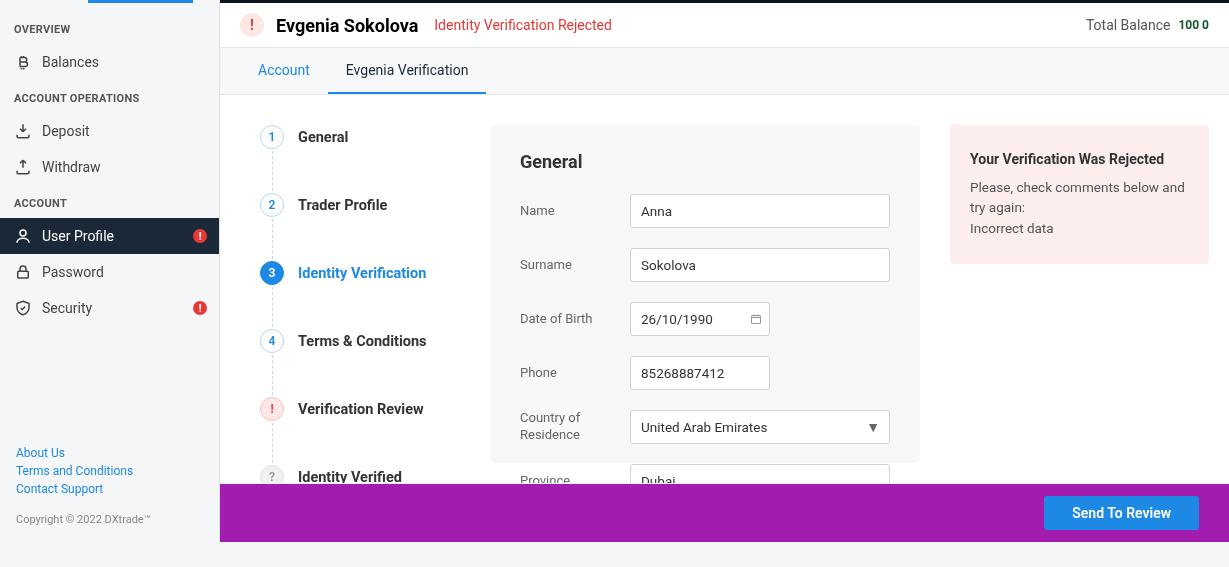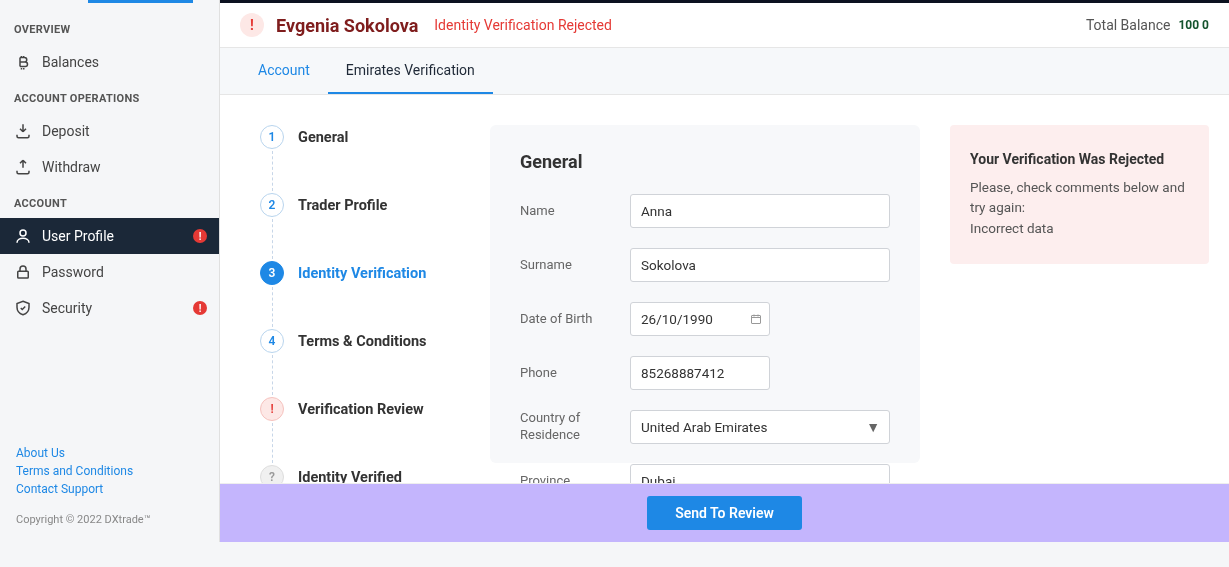--- a/index.html
+++ b/index.html
@@ -20,21 +20,21 @@
     
     .sidebar-footer { padding: 12px 16px 14px; font-size: 12px; line-height: 1.5; }
     .sidebar-footer a { color: #1e88e5; text-decoration: none; display: block; }
     .copyright { color: #888; font-size: 11px; margin-top: 14px; }
     
     
     .main { flex: 1; display: flex; flex-direction: column; background: #fff; min-width: 0; }
     .topbar { height: 3px; background: #0c1220; }
     .titlebar { display: flex; align-items: center; padding: 10px 20px 10px 20px; border-bottom: 1px solid #e6e6e6; }
     .alert-icon-circle { width: 24px; height: 24px; border-radius: 50%; background: #fde8e6; color: #e53935; display: flex; align-items: center; justify-content: center; font-weight: 700; margin-right: 12px; font-size: 14px; }
-    .user-name { font-size: 18px; font-weight: 700; color: #7f1d1d; margin-right: 16px; }
+    .user-name { font-size: 18px; font-weight: 700; color: #000000; margin-right: 16px; }
     .status-rejected { color: #e53935; font-size: 14px; }
     .balance-label { margin-left: auto; color: #555; font-size: 14px; }
     .balance-value { color: #14532d; font-weight: 700; font-size: 12px; margin-left: 8px; }
     
     .tabs { display: flex; padding: 0 20px; background: #f6f8fa; border-bottom: 1px solid #e6e6e6; }
     .tab { padding: 14px 18px; font-size: 14px; color: #555; cursor: pointer; border-bottom: 2px solid transparent; }
     .tab.account { color: #1e88e5; }
     .tab.active { color: #1f2937; border-bottom-color: #1e88e5; }
     
     .content { flex: 1; display: flex; overflow-y: auto; padding: 30px 20px 20px 40px; gap: 30px; position: relative; }
@@ -65,21 +65,21 @@
     .select-wrap { position: relative; flex: 1; }
     .select-wrap .form-control { width: 100%; padding-right: 28px; appearance: none; }
     .select-caret { position: absolute; right: 10px; top: 50%; transform: translateY(-50%); pointer-events: none; color: #666; }
     
     
     .rejection-box { background: #fdeeee; border-radius: 4px; padding: 26px 20px; width: 280px; align-self: flex-start; }
     .rej-title { font-weight: 700; color: #333; font-size: 14px; margin-bottom: 10px; }
     .rej-body { font-size: 13.5px; color: #555; line-height: 1.5; }
     
     
-    .action-bar { border-top: 1px solid #eee; padding: 12px 30px; display: flex; justify-content: center; background: #c4b5fd; }
+    .action-bar { border-top: 1px solid #eee; padding: 12px 30px; display: flex; justify-content: flex-end; background: #a21caf; }
     .btn-primary { background: #1e88e5; color: #fff; border: none; border-radius: 3px; padding: 9px 28px; font-size: 14px; font-weight: 600; cursor: pointer; }
     
     svg { display: block; }
   </style>
 </head>
 <body>
 
 <div class="app">
 
   <aside class="sidebar">
@@ -160,21 +160,21 @@
     <div class="titlebar">
       <div class="alert-icon-circle">!</div>
       <div class="user-name">Evgenia Sokolova</div>
       <div class="status-rejected">Identity Verification Rejected</div>
       <div class="balance-label">Total Balance</div>
       <div class="balance-value">100 0</div>
     </div>
 
     <div class="tabs">
       <div class="tab account">Account</div>
-      <div class="tab active">Emirates Verification</div>
+      <div class="tab active">Evgenia Verification</div>
     </div>
 
     <div class="content">
 
       <div class="steps">
         <div class="step">
           <div class="step-num">1</div>
           <div class="step-label">General</div>
         </div>
         <div class="step">

